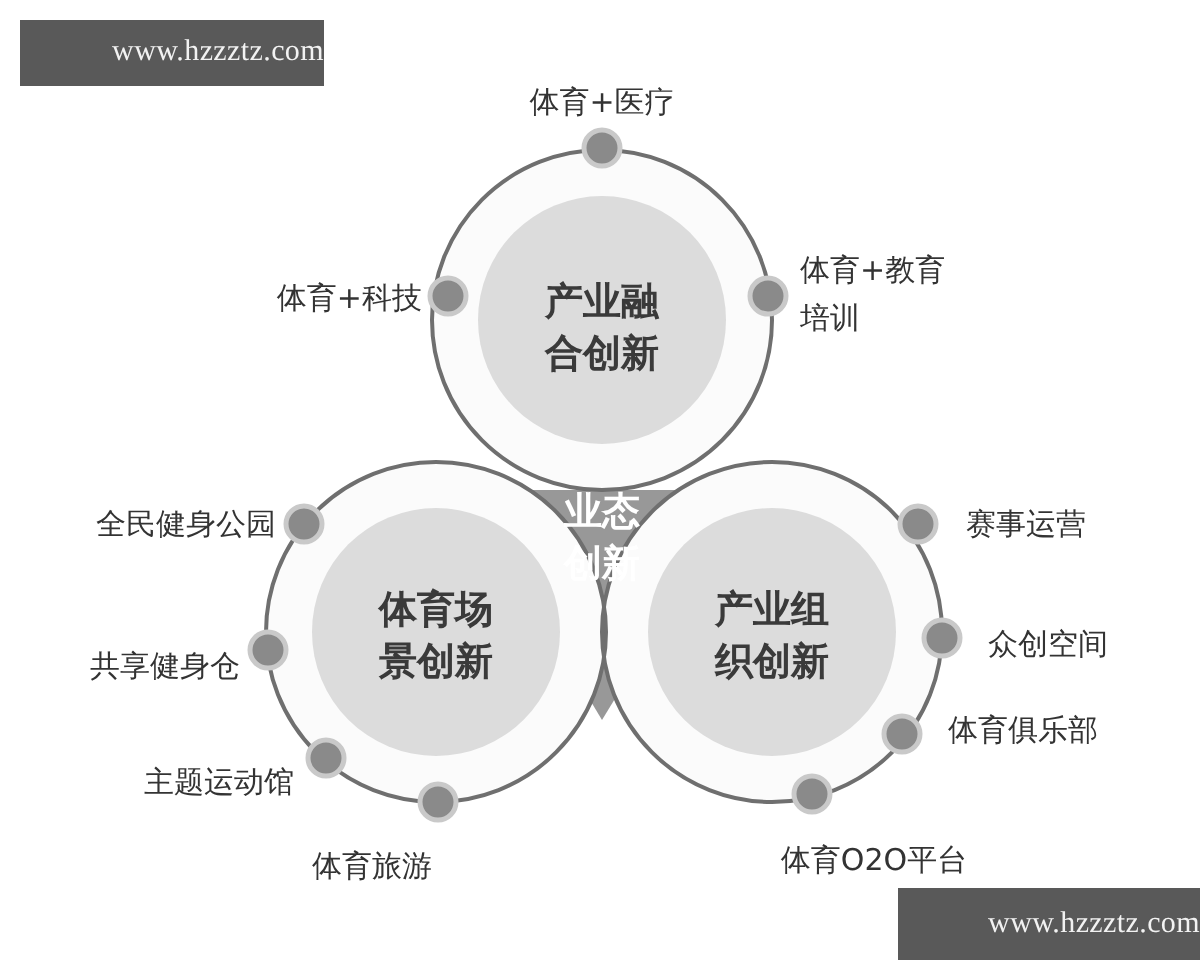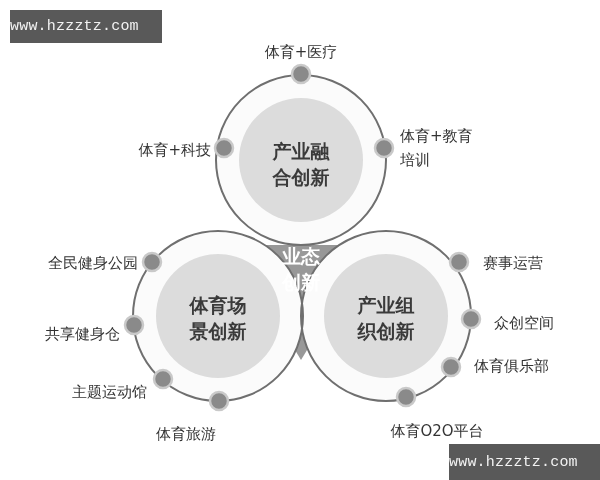--- a/index.html
+++ b/index.html
@@ -24,26 +24,26 @@
     position: absolute;
     left: 0;
     top: 0;
     width: 600px;
     height: 480px;
   }
   .watermark {
     position: absolute;
     background: #595959;
     color: #f2f2f2;
-    font-family: Liberation Mono, monospace;
+    font-family: Liberation Serif, serif;
     font-size: 15px;
     letter-spacing: 0.2px;
     display: flex;
     align-items: center;
-    justify-content: flex-start;
+    justify-content: flex-end;
     white-space: nowrap;
     z-index: 5;
   }
   #watermark-top {
     left: 10px;
     top: 10px;
     width: 152px;
     height: 33px;
   }
   #watermark-bottom {

